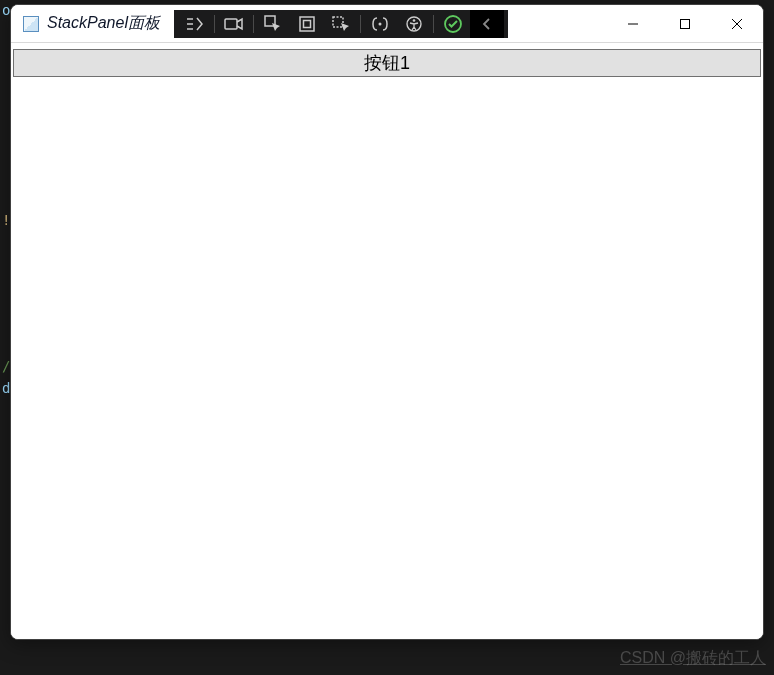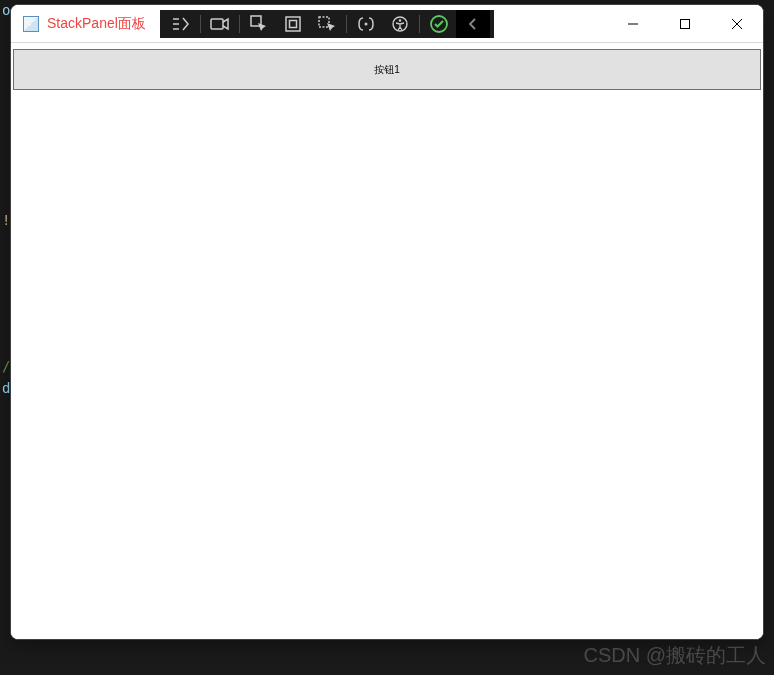--- a/index.html
+++ b/index.html
@@ -48,23 +48,24 @@
     .app-icon {
       width: 16px;
       height: 16px;
       margin-left: 12px;
       margin-right: 8px;
       border: 1px solid #5a8fbf;
       background: linear-gradient(135deg,#eef6fb 0 50%, #cde4f5 50% 100%);
       flex-shrink: 0;
     }
     .title-text {
-      font-size: 14px;
-      color: #ef4444;
+      font-size: 16px;
+      color: #0f172a;
       white-space: nowrap;
+      font-style: italic;
     }
     .debug-toolbar {
       display: flex;
       align-items: center;
       background: #1b1b1c;
       height: 28px;
       margin-left: 14px;
       padding: 0 4px;
       gap: 0;
     }
@@ -111,36 +112,37 @@
       padding: 6px 2px;
     }
     .stack {
       display: flex;
       flex-direction: column;
       gap: 3px;
     }
     .wpf-button {
       background: #e1e1e1;
       border: 1px solid #707070;
-      height: 41px;
+      height: 28px;
       display: flex;
       align-items: center;
       justify-content: center;
-      font-size: 10px;
+      font-size: 18px;
       color: #000;
       cursor: pointer;
     }
     .watermark {
       position: absolute;
       right: 8px;
       bottom: 6px;
-      font-size: 20px;
+      font-size: 16px;
       color: rgba(130,130,130,0.45);
       font-family: "Microsoft YaHei", sans-serif;
       pointer-events: none;
+      text-decoration: underline;
     }
     svg { display: block; }
   </style>
 </head>
 <body>
 
 <span class="bg-hint bg1">o</span>
 <span class="bg-hint bg2">!</span>
 <span class="bg-hint bg3">/</span>
 <span class="bg-hint bg4">d</span>

